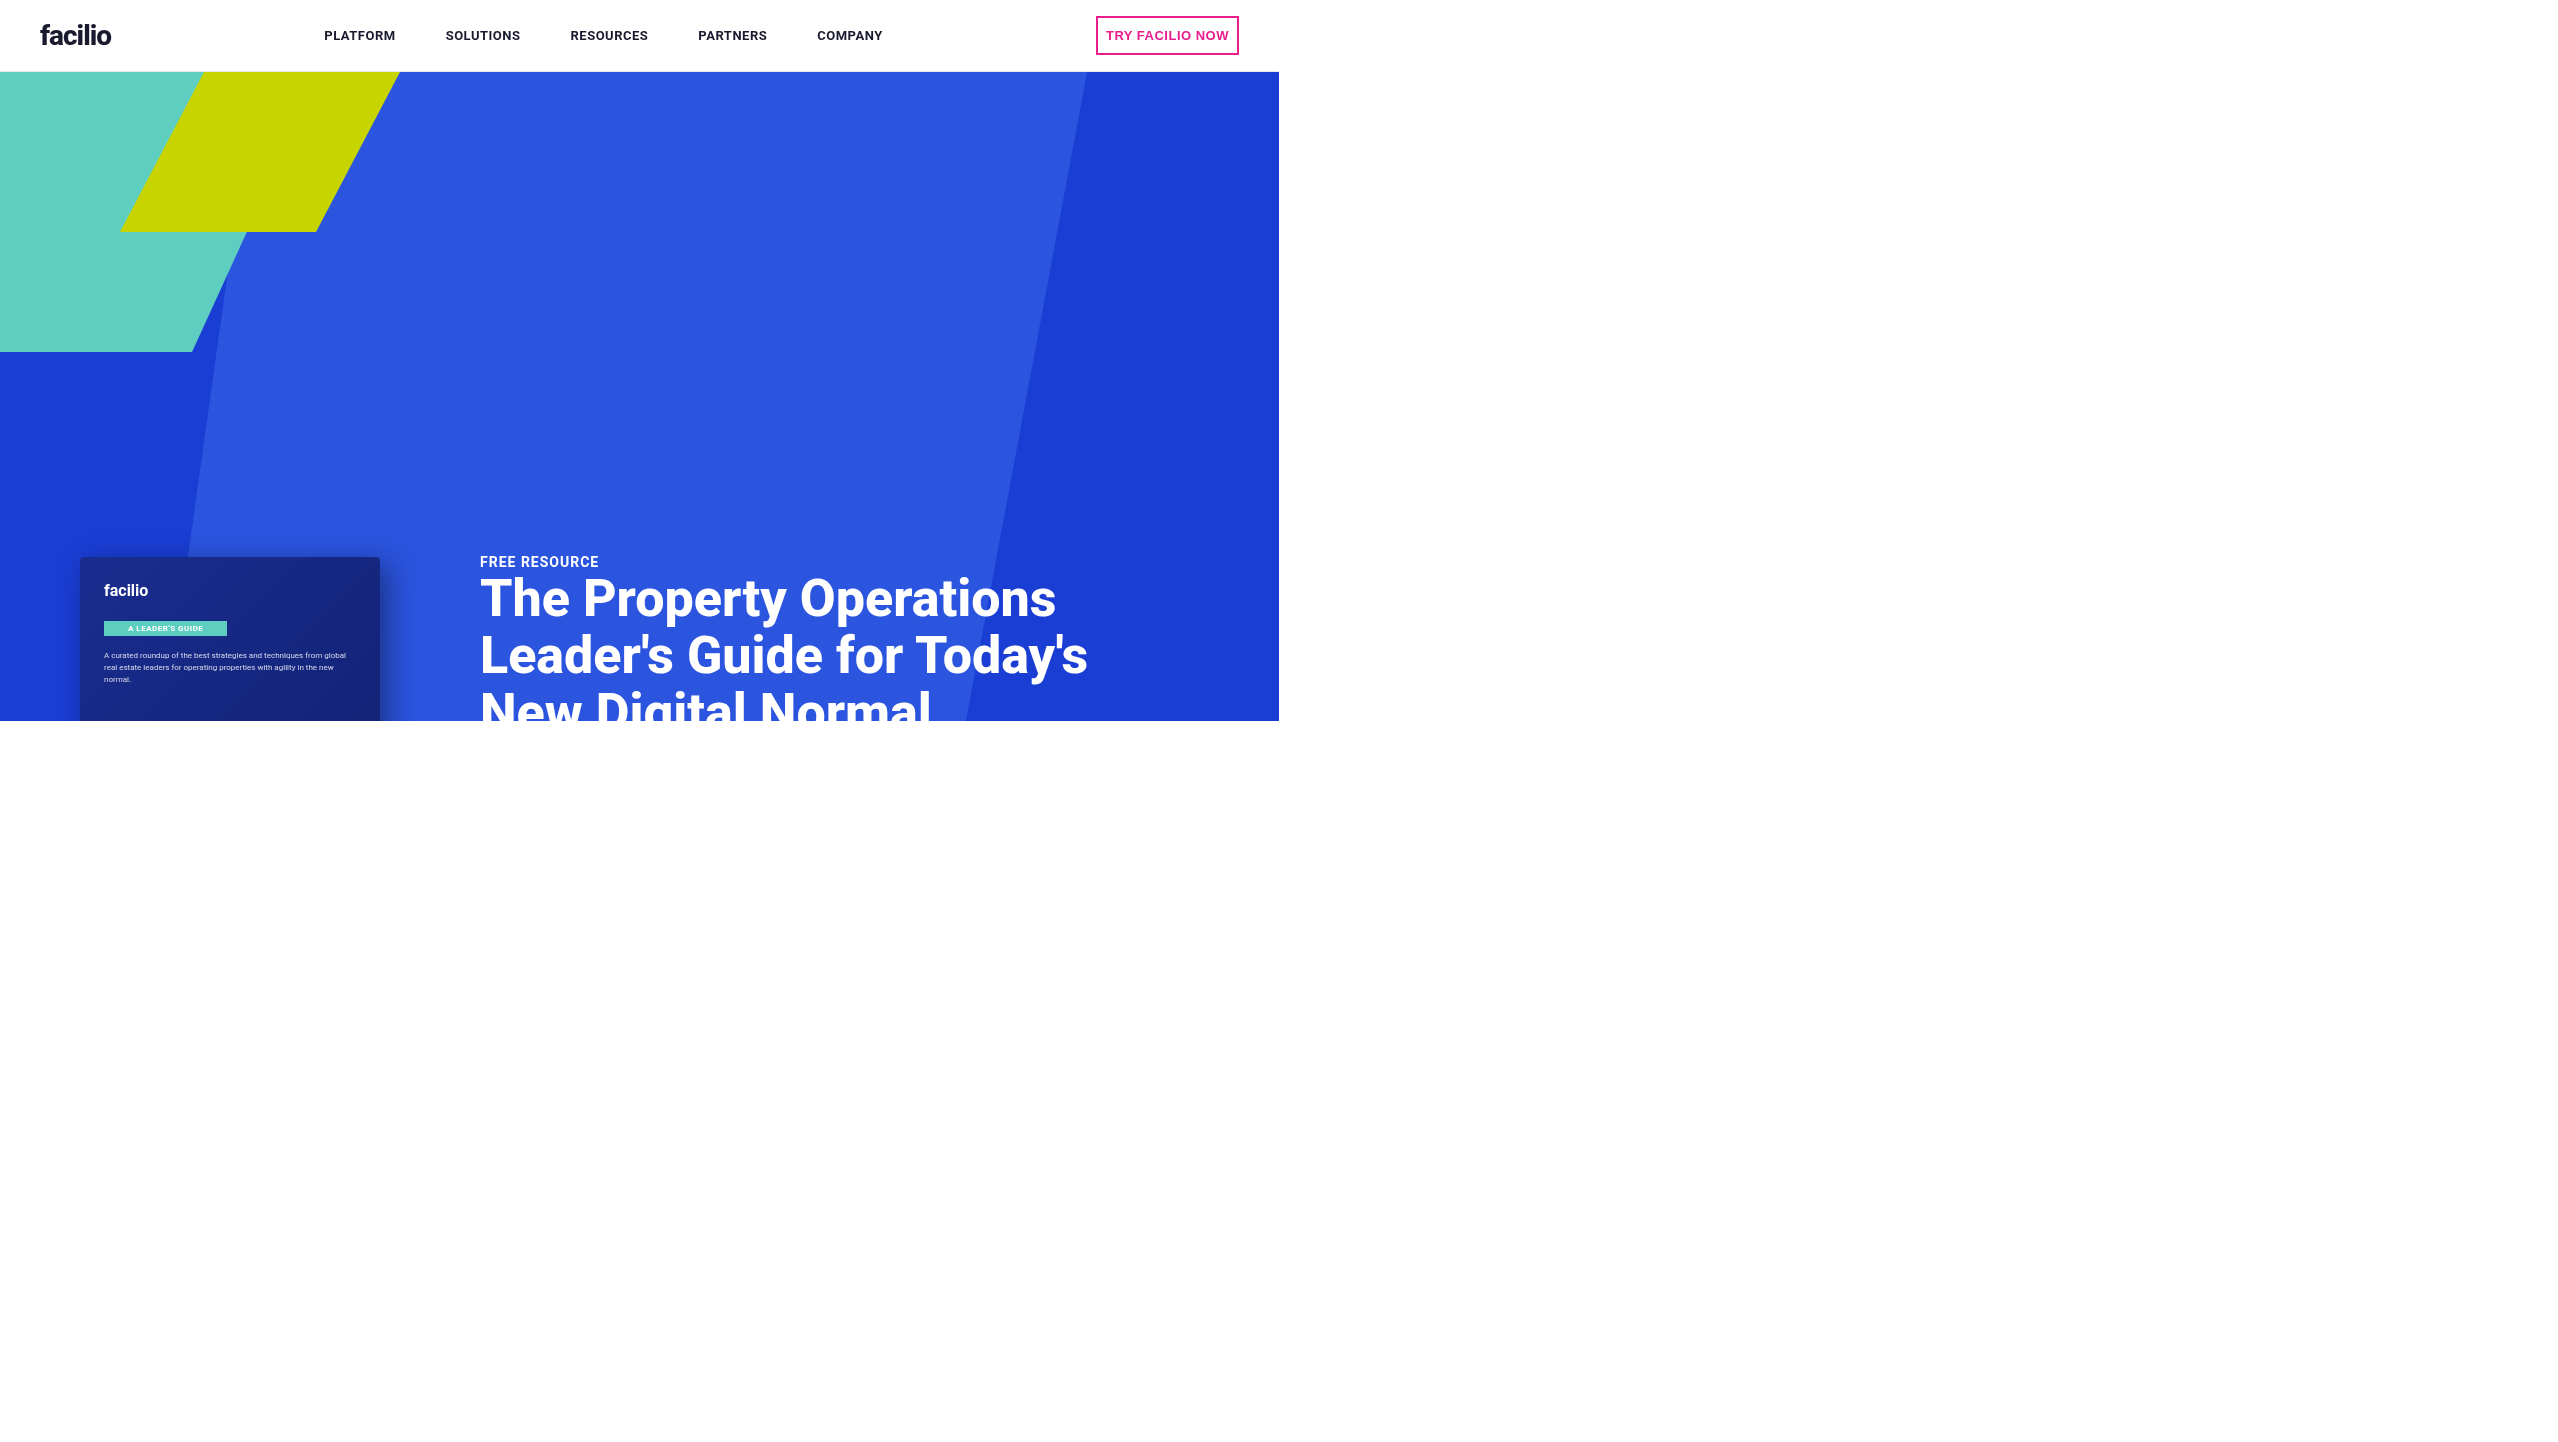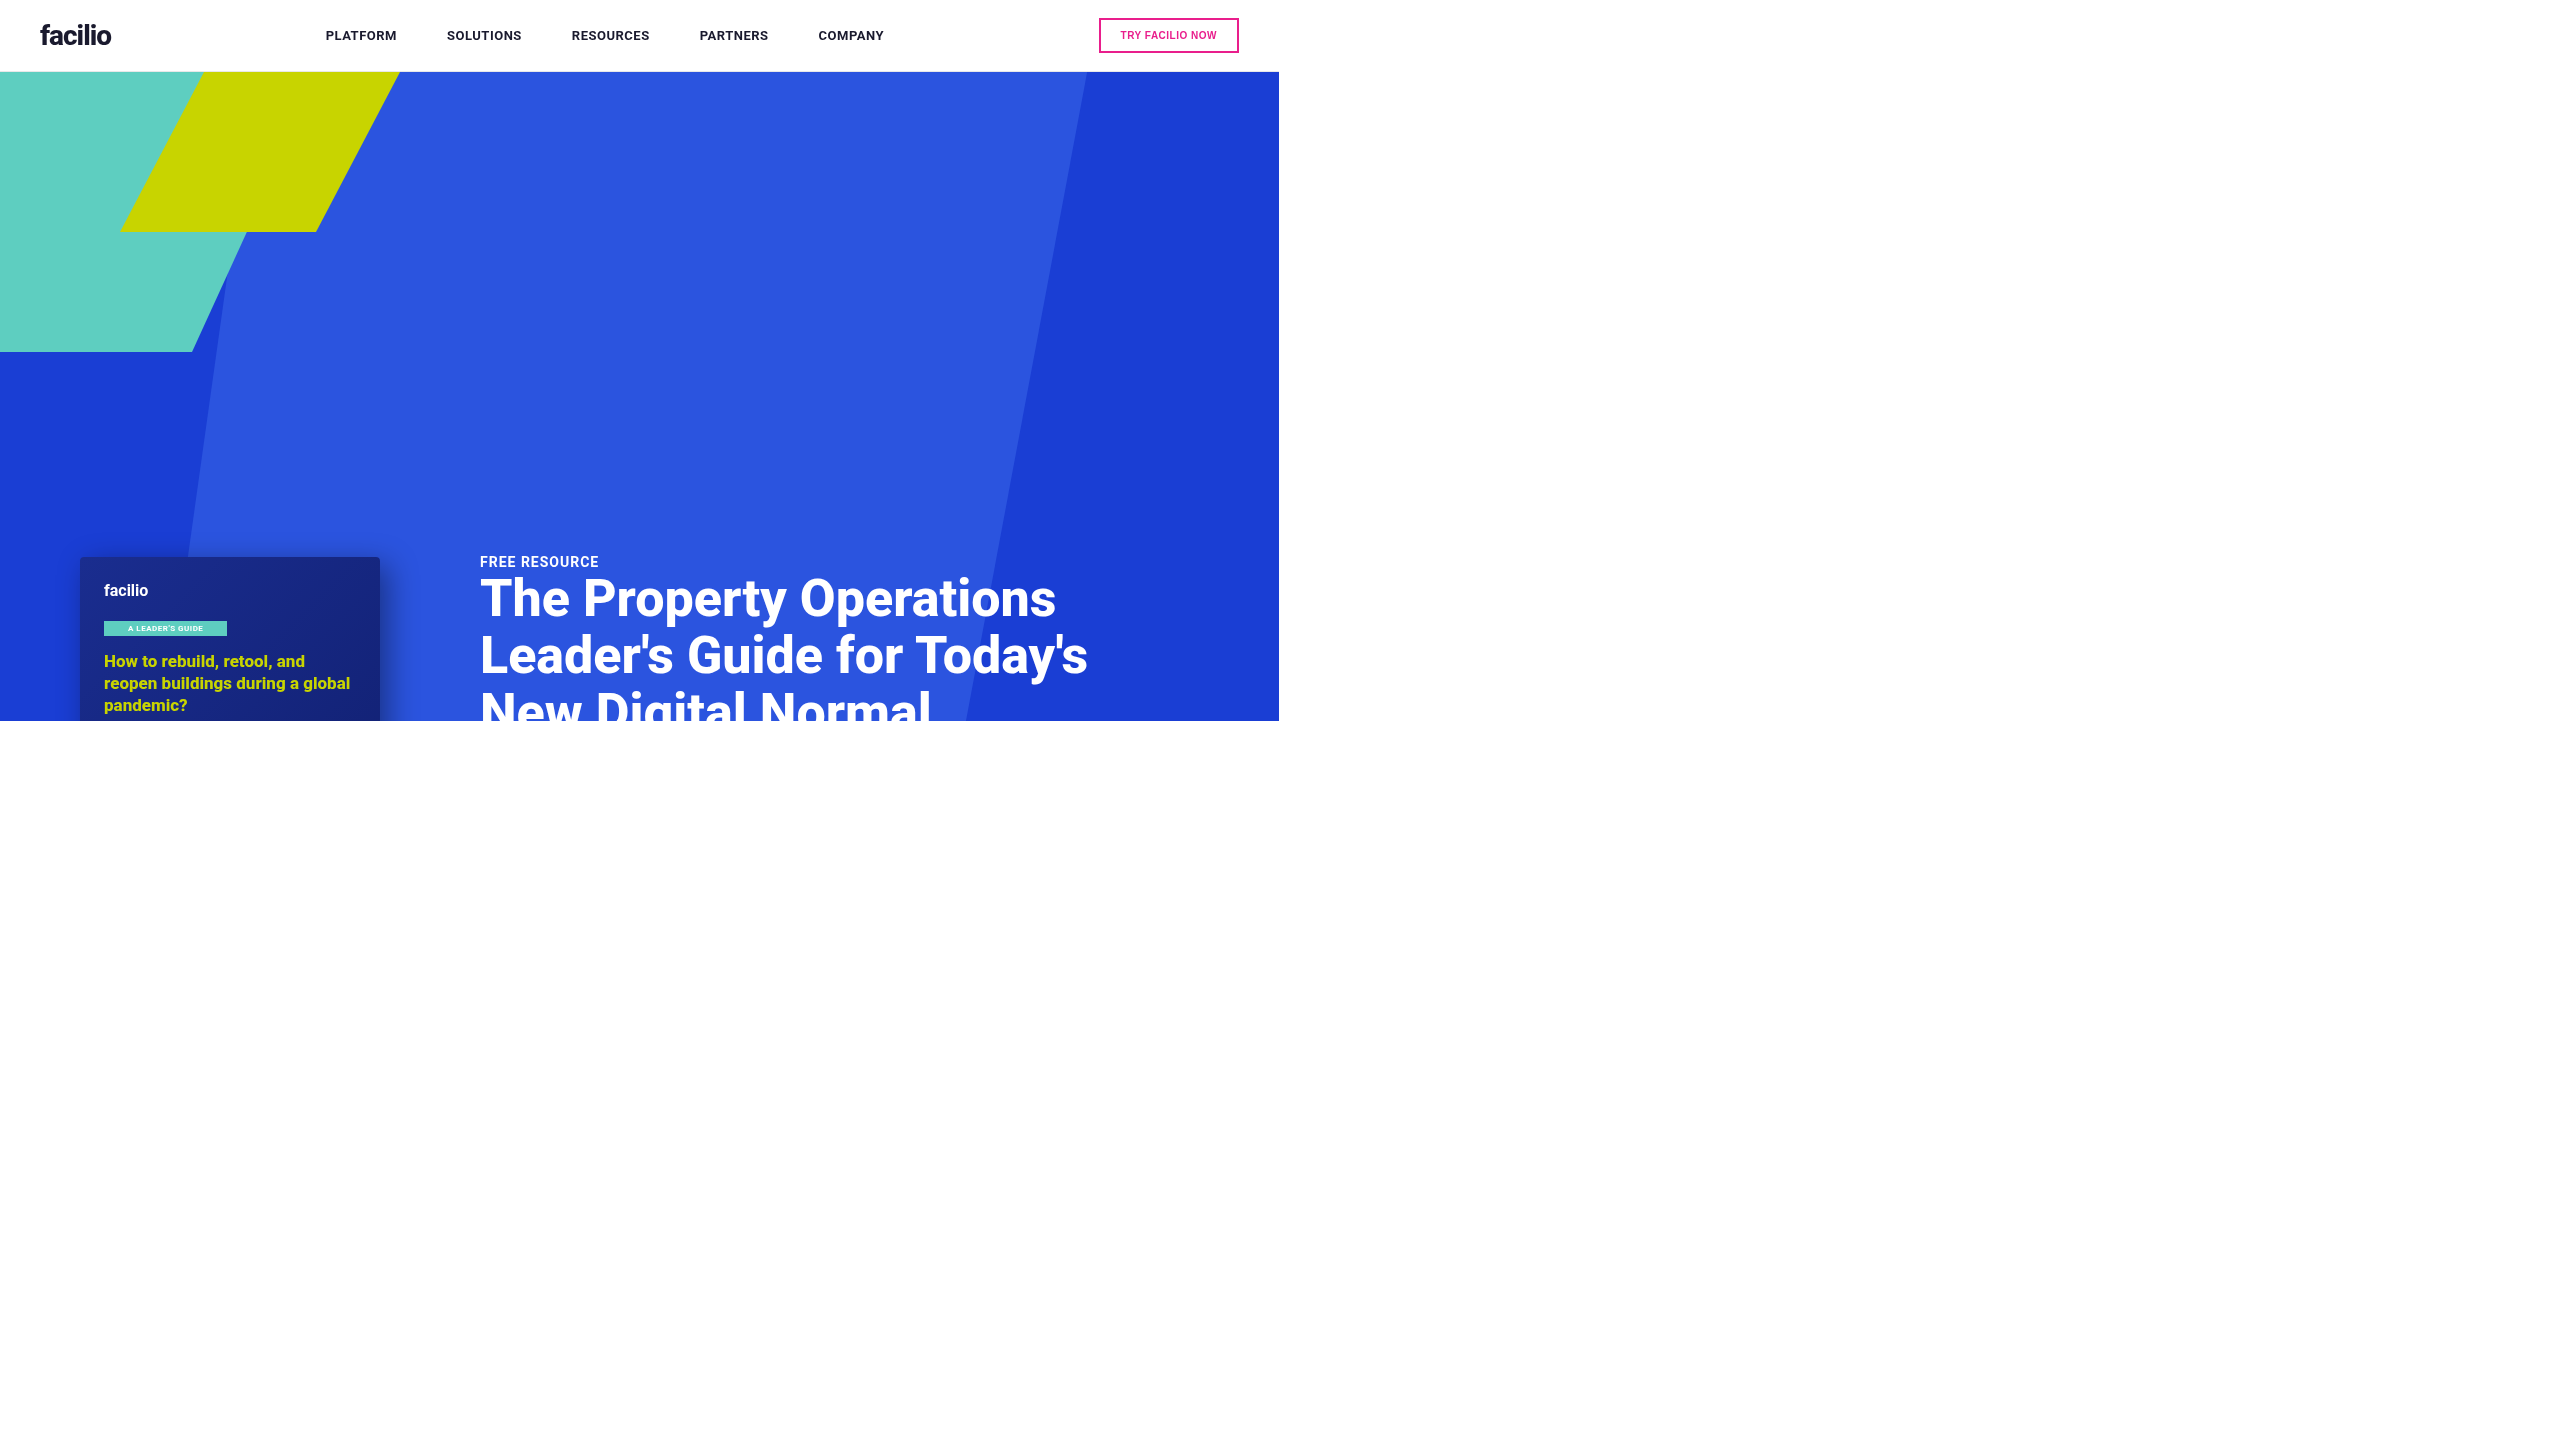--- a/index.html
+++ b/index.html
@@ -48,22 +48,22 @@
       letter-spacing: 0.5px;
       cursor: pointer;
       text-transform: uppercase;
       text-align: right;
     }
 
     .cta-button {
       border: 2px solid #e91e8c;
       color: #e91e8c;
       background: transparent;
-      padding: 10px 20px;
-      font-size: 10px;
+      padding: 10px 8px;
+      font-size: 13px;
       font-weight: 700;
       letter-spacing: 0.5px;
       cursor: pointer;
       text-transform: uppercase;
       white-space: nowrap;
     }
 
     
     .hero {
       position: relative;
@@ -296,21 +296,20 @@
   <div class="bg-shape-teal-left"></div>
   <div class="bg-shape-lime-top"></div>
   <div class="bg-shape-darker-blue"></div>
 
   <div class="hero-content">
 
     <div class="book-container">
       <div class="book-cover">
         <div class="book-logo">facilio</div>
         <div class="book-badge">A LEADER'S GUIDE</div>
-        <div class="book-title">How to rebuild, retool, and reopen buildings during a global pandemic?</div>
         <div class="book-subtitle">A curated roundup of the best strategies and techniques from global real estate leaders for operating properties with agility in the new normal.</div>
         <div class="book-shapes">
           <div class="book-shape-blue"></div>
           <div class="book-shape-teal"></div>
           <div class="book-shape-lime"></div>
         </div>
         <div class="book-arrow"></div>
       </div>
     </div>
 

